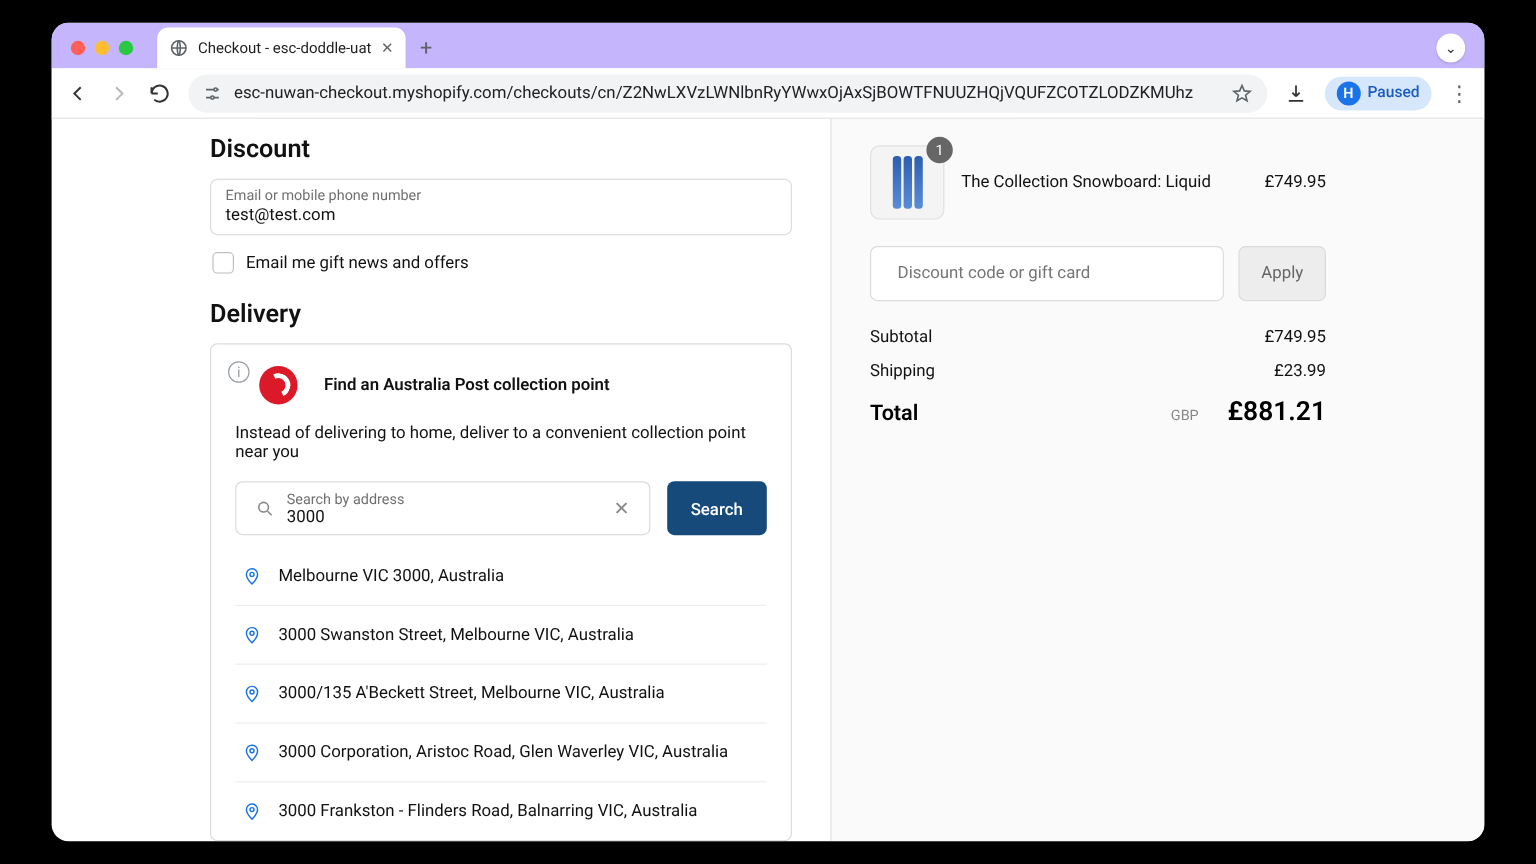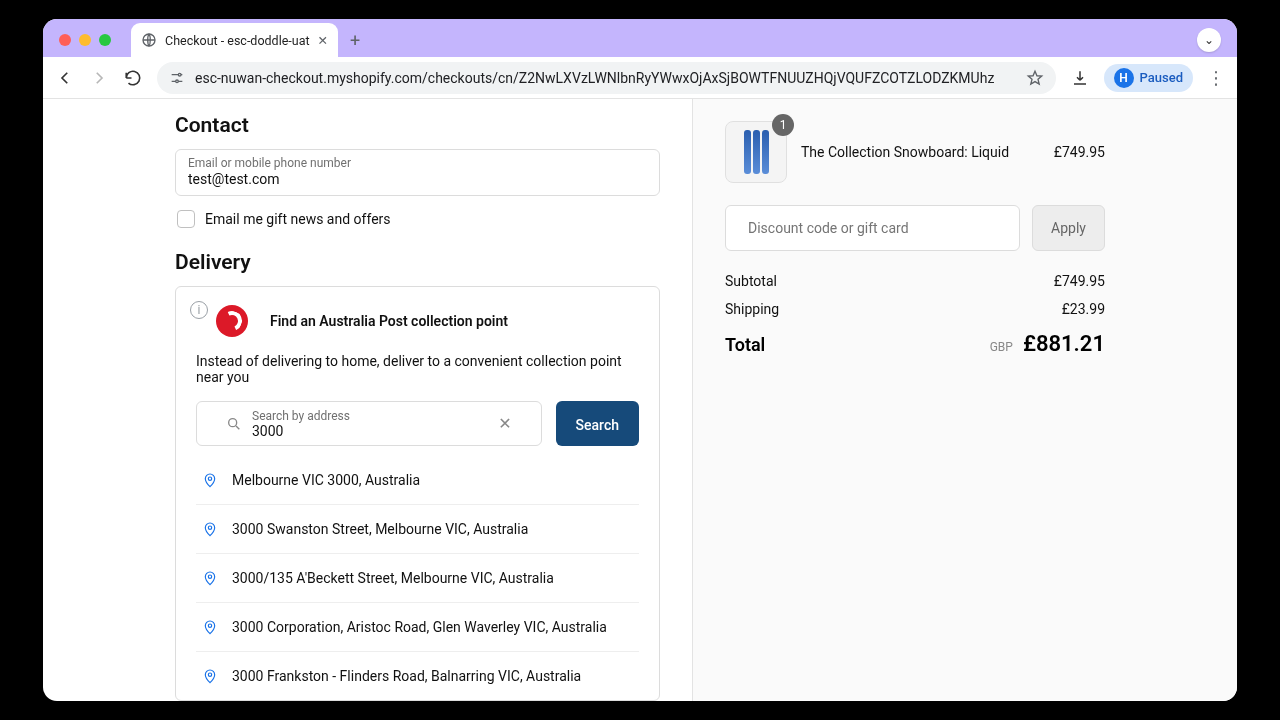--- a/index.html
+++ b/index.html
@@ -33,42 +33,42 @@
   .chk{display:flex;align-items:center;gap:10px;margin:14px 2px 22px;font-size:14px;color:#111}
   .chk .box{width:18px;height:18px;border:1px solid #c0c0c0;border-radius:4px}
   .panel{border:1px solid #dcdcdc;border-radius:6px;padding:18px 20px 0;background:#fff;margin-bottom:16px;position:relative}
   .panel .info{position:absolute;left:14px;top:14px;width:18px;height:18px;border:1.5px solid #9aa0a6;border-radius:50%;color:#9aa0a6;font-size:12px;display:flex;align-items:center;justify-content:center}
   .aprow{display:flex;align-items:center;gap:22px;margin-left:20px}
   .aplogo{width:32px;height:32px;border-radius:50%;background:#dc1928;position:relative;flex:none}
   .aplogo::before{content:"";position:absolute;inset:6px;border:4px solid #fff;border-left-color:transparent;border-bottom-color:transparent;border-radius:50%;transform:rotate(20deg)}
   .aptitle{font-size:14px;font-weight:600;color:#111}
   .apdesc{font-size:14px;color:#111;margin:16px 0 16px 0}
   .srow{display:flex;gap:14px;margin-bottom:10px}
-  .sfield{flex:1;border:1px solid #dcdcdc;border-radius:6px;display:flex;align-items:center;padding:6px 29px;background:#fff}
+  .sfield{flex:1;border:1px solid #dcdcdc;border-radius:6px;display:flex;align-items:center;padding:6px 16px;background:#fff}
   .sfield .sicon{color:#888;margin-right:10px}
   .sfield .xicon{margin-left:auto;color:#888}
   .sfield .col{flex:1}
   .sfield .lbl{font-size:12px;color:#707070}
   .sfield .val{font-size:14px;color:#111}
   .sbtn{background:#164a7a;color:#fff;border:none;border-radius:6px;padding:16px 20px;font-size:14px;font-weight:500;height:45px}
   .sugg{border-top:1px solid #eee;display:flex;align-items:center;gap:14px;padding:14px 6px;font-size:14px;color:#111}
   .sugg:first-of-type{border-top:none}
   .pin{width:16px;height:20px;flex:none}
   .cartline{display:flex;align-items:center;gap:14px;margin-bottom:22px}
   .thumb{width:62px;height:62px;border:1px solid #e0e0e0;border-radius:8px;background:#f4f4f4;position:relative;display:flex;align-items:center;justify-content:center}
   .thumb .badge{position:absolute;top:-8px;right:-8px;background:#666;color:#fff;width:22px;height:22px;border-radius:50%;font-size:12px;display:flex;align-items:center;justify-content:center}
   .pname{font-size:14px;color:#111;flex:1}
   .price{font-size:14px;color:#111}
   .disc{display:flex;gap:12px;margin-bottom:22px}
   .disc input{flex:1;border:1px solid #dcdcdc;border-radius:6px;padding:0 22px;font-size:14px;height:46px;background:#fff}
   .disc button{background:#ededed;border:1px solid #dcdcdc;border-radius:6px;padding:0 18px;font-size:14px;color:#666;height:46px}
   .sumrow{display:flex;justify-content:space-between;font-size:14px;color:#111;margin-bottom:12px}
   .totrow{display:flex;justify-content:space-between;align-items:baseline;margin-top:14px}
   .totrow .tl{font-size:18px;font-weight:600}
-  .totrow .cur{font-size:12px;color:#888;margin-right:6px}
+  .totrow .cur{font-size:12px;color:#888;margin-right:20px}
   .totrow .tv{font-size:22px;font-weight:600}
   .boards{display:flex;gap:2px}
   .board{width:7px;height:44px;background:linear-gradient(#2b5faf,#5a8dd8);border-radius:3px}
   svg{display:block}
 </style>
 </head>
 <body>
 
 <div class="window">
   <div class="tabbar">
@@ -123,21 +123,21 @@
       </div>
     <div class="chip">
       <div class="av">H</div>
       <span>Paused</span>
     </div>
     <span class="dots3">⋮</span>
   </div>
 
   <div class="content">
     <div class="left">
-      <h2>Contact</h2>
+      <h2>Discount</h2>
       <div class="field">
         <div class="lbl">Email or mobile phone number</div>
         <div class="val">test@test.com</div>
       </div>
       <label class="chk">
         <span class="box"></span>
         <span>Email me gift news and offers</span>
       </label>
 
       <h2>Delivery</h2>

